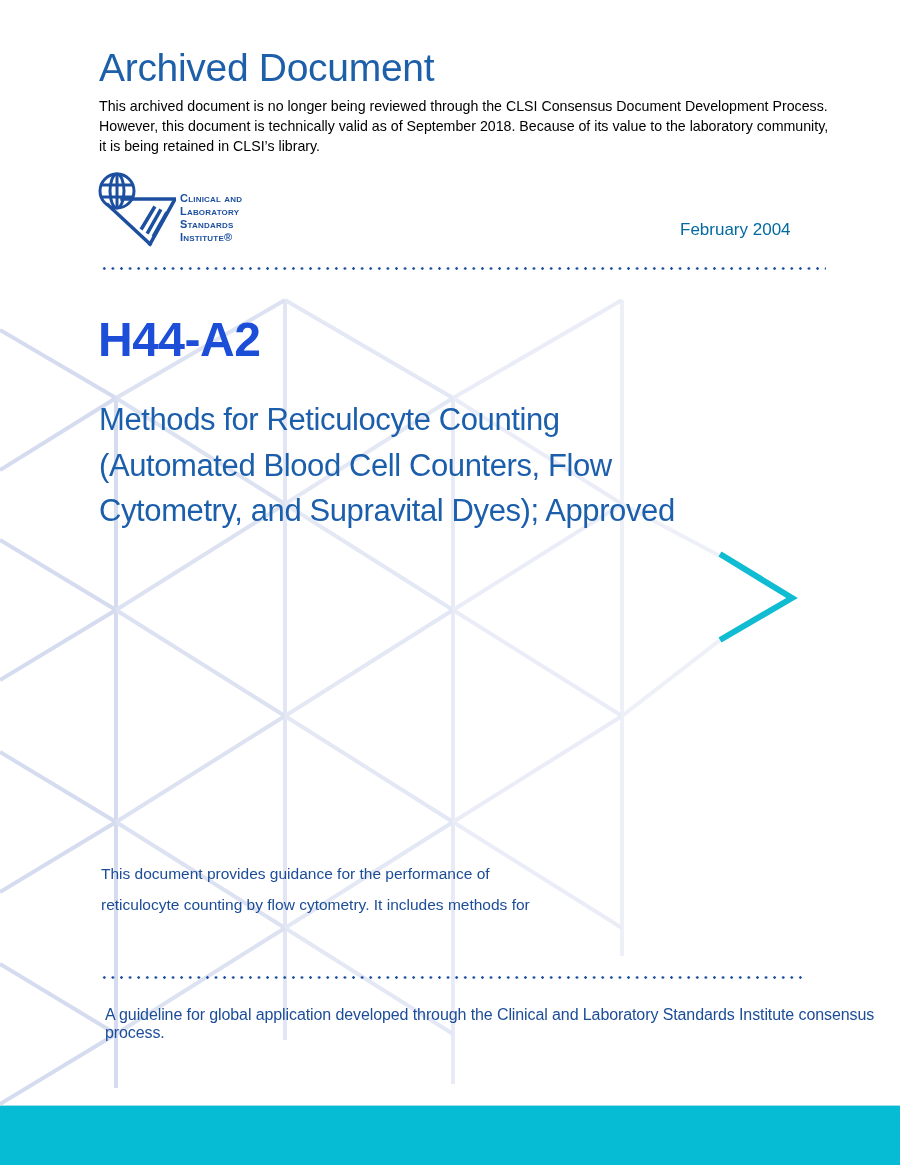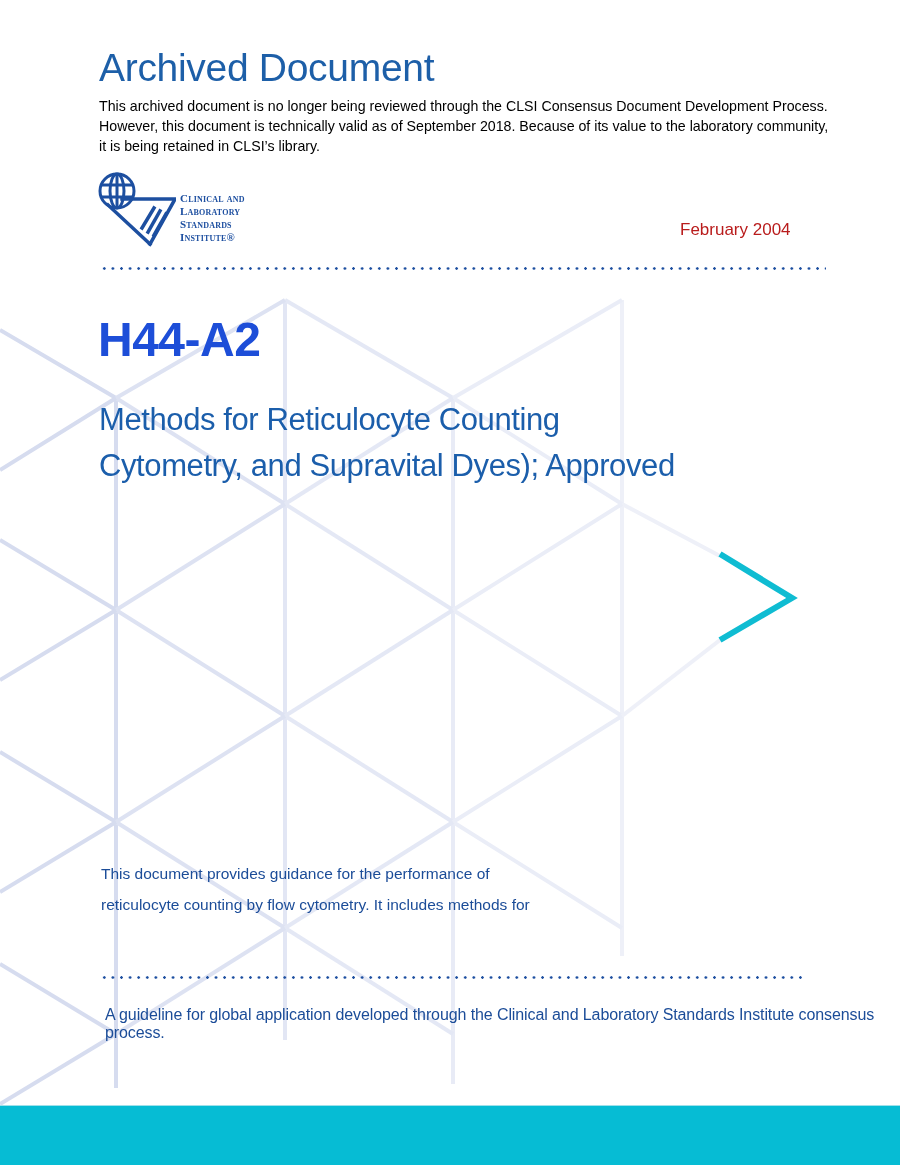--- a/index.html
+++ b/index.html
@@ -4,22 +4,22 @@
 <style>
   html, body { margin:0; padding:0; background:#ffffff; }
   body { width:900px; height:1165px; position:relative; overflow:hidden;
          font-family:"Liberation Sans", "DejaVu Sans", sans-serif; color:#1a4f9c; }
   .bg-pattern { position:absolute; left:0; top:0; width:900px; height:1165px; z-index:0; }
   .layer { position:absolute; z-index:1; }
   .archived-title { left:99px; top:46px; font-size:39px; color:#1d5fa8; letter-spacing:-0.3px; margin:0; font-weight:normal; }
   .archived-text { left:99px; top:96px; width:740px; font-size:14.2px; line-height:20px; color:#000000; margin:0; }
   .logo { left:96px; top:168px; display:flex; align-items:flex-start; }
   .logo svg { display:block; }
-  .logo-text { margin-left:4px; margin-top:24px; font-family:Liberation Serif, serif; font-size:11px; line-height:13px; color:#1d4fa0; font-weight:bold; font-variant:small-caps; letter-spacing:0.2px; }
-  .pub-date { left:680px; top:220px; font-size:17px; color:#b91c1c; }
+  .logo-text { margin-left:4px; margin-top:24px; font-family:Liberation Sans, sans-serif; font-size:11px; line-height:13px; color:#1d4fa0; font-weight:bold; font-variant:small-caps; letter-spacing:0.2px; }
+  .pub-date { left:680px; top:220px; font-size:17px; color:#0369a1; }
   .dots { position:absolute; height:3px; z-index:1;
           background-image:radial-gradient(circle, #1d4fa0 1.1px, transparent 1.5px);
           background-size:8.6px 3px; background-repeat:repeat-x; }
   .dots-top { left:100px; top:267px; width:726px; }
   .dots-bottom { left:100px; top:976px; width:706px; }
   .doc-code { left:98px; top:312px; font-size:48px; font-weight:bold; color:#1d4ed8; margin:0; letter-spacing:-0.5px; }
   .doc-title { left:99px; top:397px; width:700px; font-size:31px; line-height:45.5px; color:#1b5eab; margin:0; font-weight:normal; letter-spacing:-0.4px; }
   .summary { left:101px; top:858px; width:520px; font-size:15.5px; line-height:31px; color:#1b4c98; margin:0; }
   .footer-note { left:101px; top:1002px; font-size:16px; color:#1b4c98; margin:4px; letter-spacing:-0.1px; }
   .chevron { position:absolute; left:712px; top:548px; z-index:2; }
@@ -100,20 +100,21 @@
 </div>
 
 <div class="layer pub-date">February 2004</div>
 
 <div class="dots dots-top"></div>
 
 <h2 class="layer doc-code">H44-A2</h2>
 
 <h3 class="layer doc-title">
   <div>Methods for Reticulocyte Counting</div>
+  <div>(Automated Blood Cell Counters, Flow</div>
   <div>Cytometry, and Supravital Dyes); Approved</div>
 </h3>
 
 <svg class="chevron" width="90" height="100" viewBox="0 0 90 100" xmlns="http://www.w3.org/2000/svg">
   <polyline points="8,6 80,50 8,92" fill="none" stroke="#0fbcd2" stroke-width="6" stroke-linejoin="miter"></polyline>
 </svg>
 
 <div class="layer summary">
   <div>This document provides guidance for the performance of</div>
   <div>reticulocyte counting by flow cytometry. It includes methods for</div>

